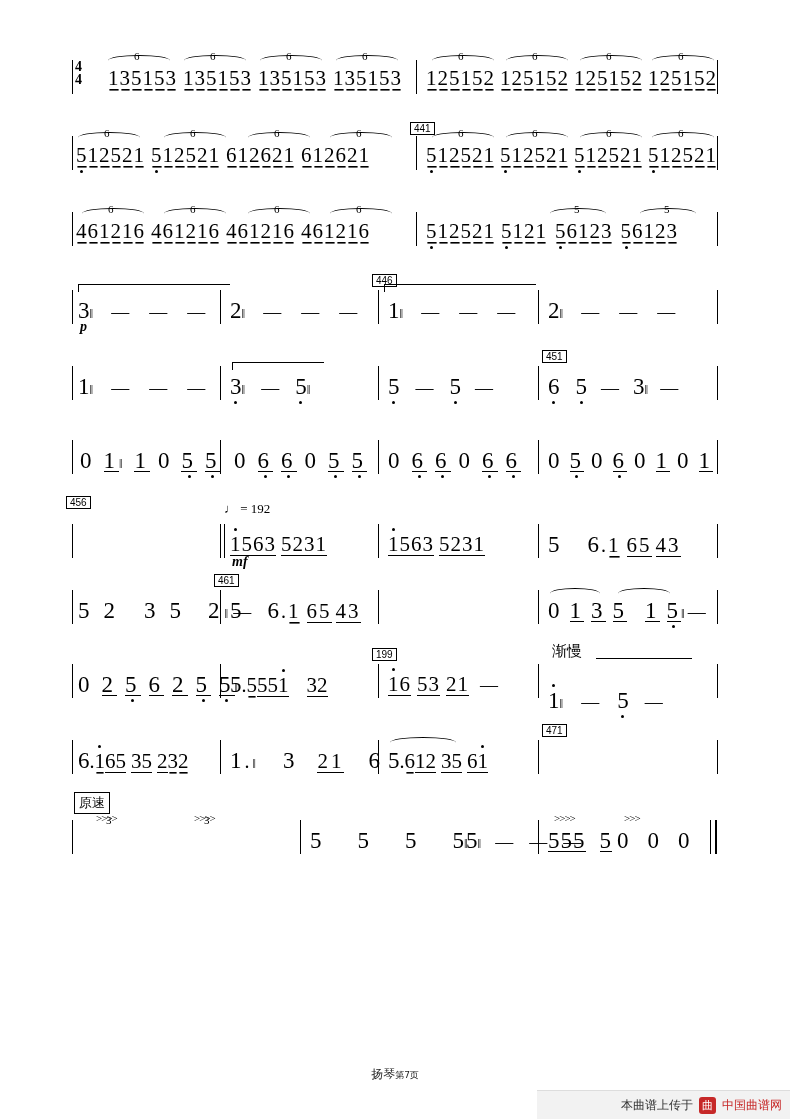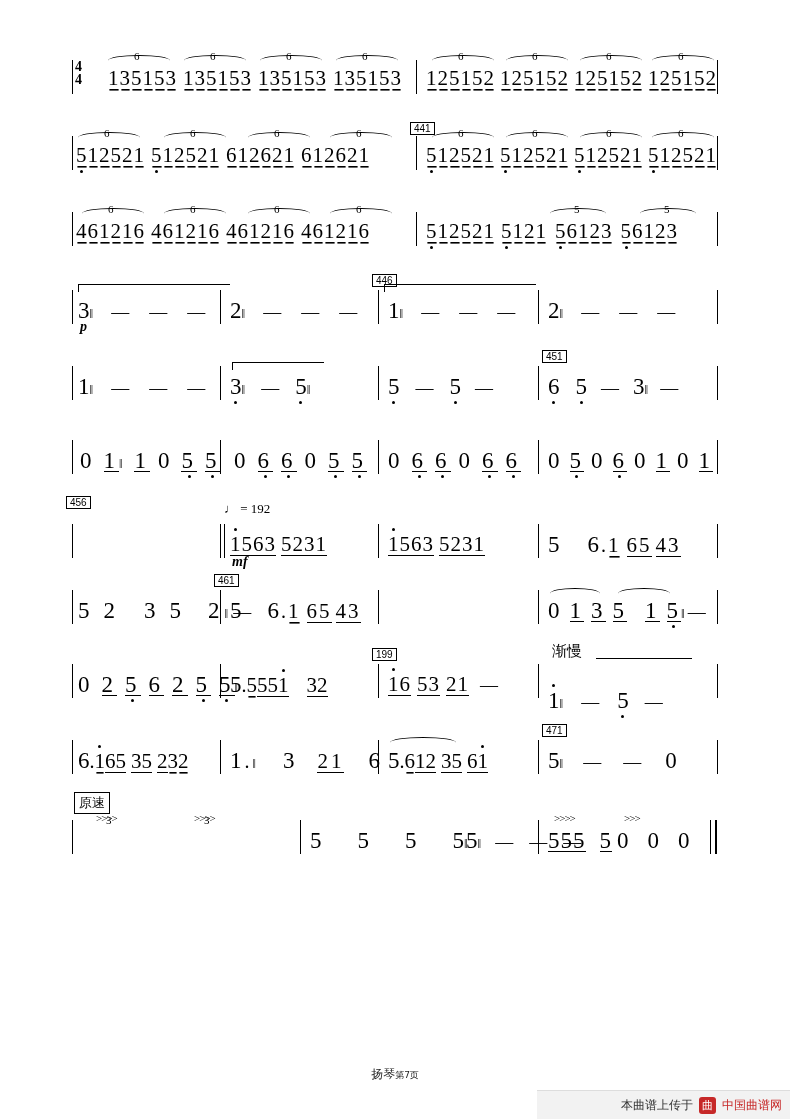--- a/index.html
+++ b/index.html
@@ -441,26 +441,20 @@
       <span style="display:inline-block;width:10px"></span>
       <span class="num" style="font-size:23px;">3</span>
       <span style="display:inline-block;width:6px"></span>
       <span class="num u1" style="font-size:21px;">2</span><span class="num u1" style="font-size:21px;">1</span>
       <span style="display:inline-block;width:10px"></span>
       <span class="num" style="font-size:23px;">6</span>
     </div>
     <div class="notes" style="left:316px;top:18px;letter-spacing:0px;">
       <span class="num" style="font-size:23px;">5</span><span style="font-size:20px;">.</span><span class="num u2" style="font-size:21px;">6</span><span class="num u1" style="font-size:21px;">1</span><span class="num u1" style="font-size:21px;">2</span><span style="display:inline-block;width:5px"></span><span class="num u1" style="font-size:21px;">3</span><span class="num u1" style="font-size:21px;">5</span><span style="display:inline-block;width:5px"></span><span class="num u1" style="font-size:21px;">6</span><span class="num u1 dotAbove" style="font-size:21px;">1</span>
     </div>
-    <div class="notes" style="left:476px;top:18px;">
-      <span class="num" style="font-size:23px;">5</span><span style="font-size:13px;">‖</span>
-      <span style="display:inline-block;width:16px"></span><span style="font-size:18px;">—</span>
-      <span style="display:inline-block;width:18px"></span><span style="font-size:18px;">—</span>
-      <span style="display:inline-block;width:20px"></span><span class="num" style="font-size:23px;">0</span>
-    </div>
   </div>
 
   <div class="row" style="top:806px;height:64px;">
     <div class="barline" style="left:0;top:14px;height:34px;"></div>
     <div class="barline" style="left:228px;top:14px;height:34px;"></div>
     <div class="barline" style="left:466px;top:14px;height:34px;"></div>
     <div class="barline" style="left:638px;top:14px;height:34px;"></div>
     <div class="barline thick" style="left:643px;top:14px;height:34px;"></div>
 
     <div class="boxlabel" style="left:2px;top:-14px;">原速</div>

